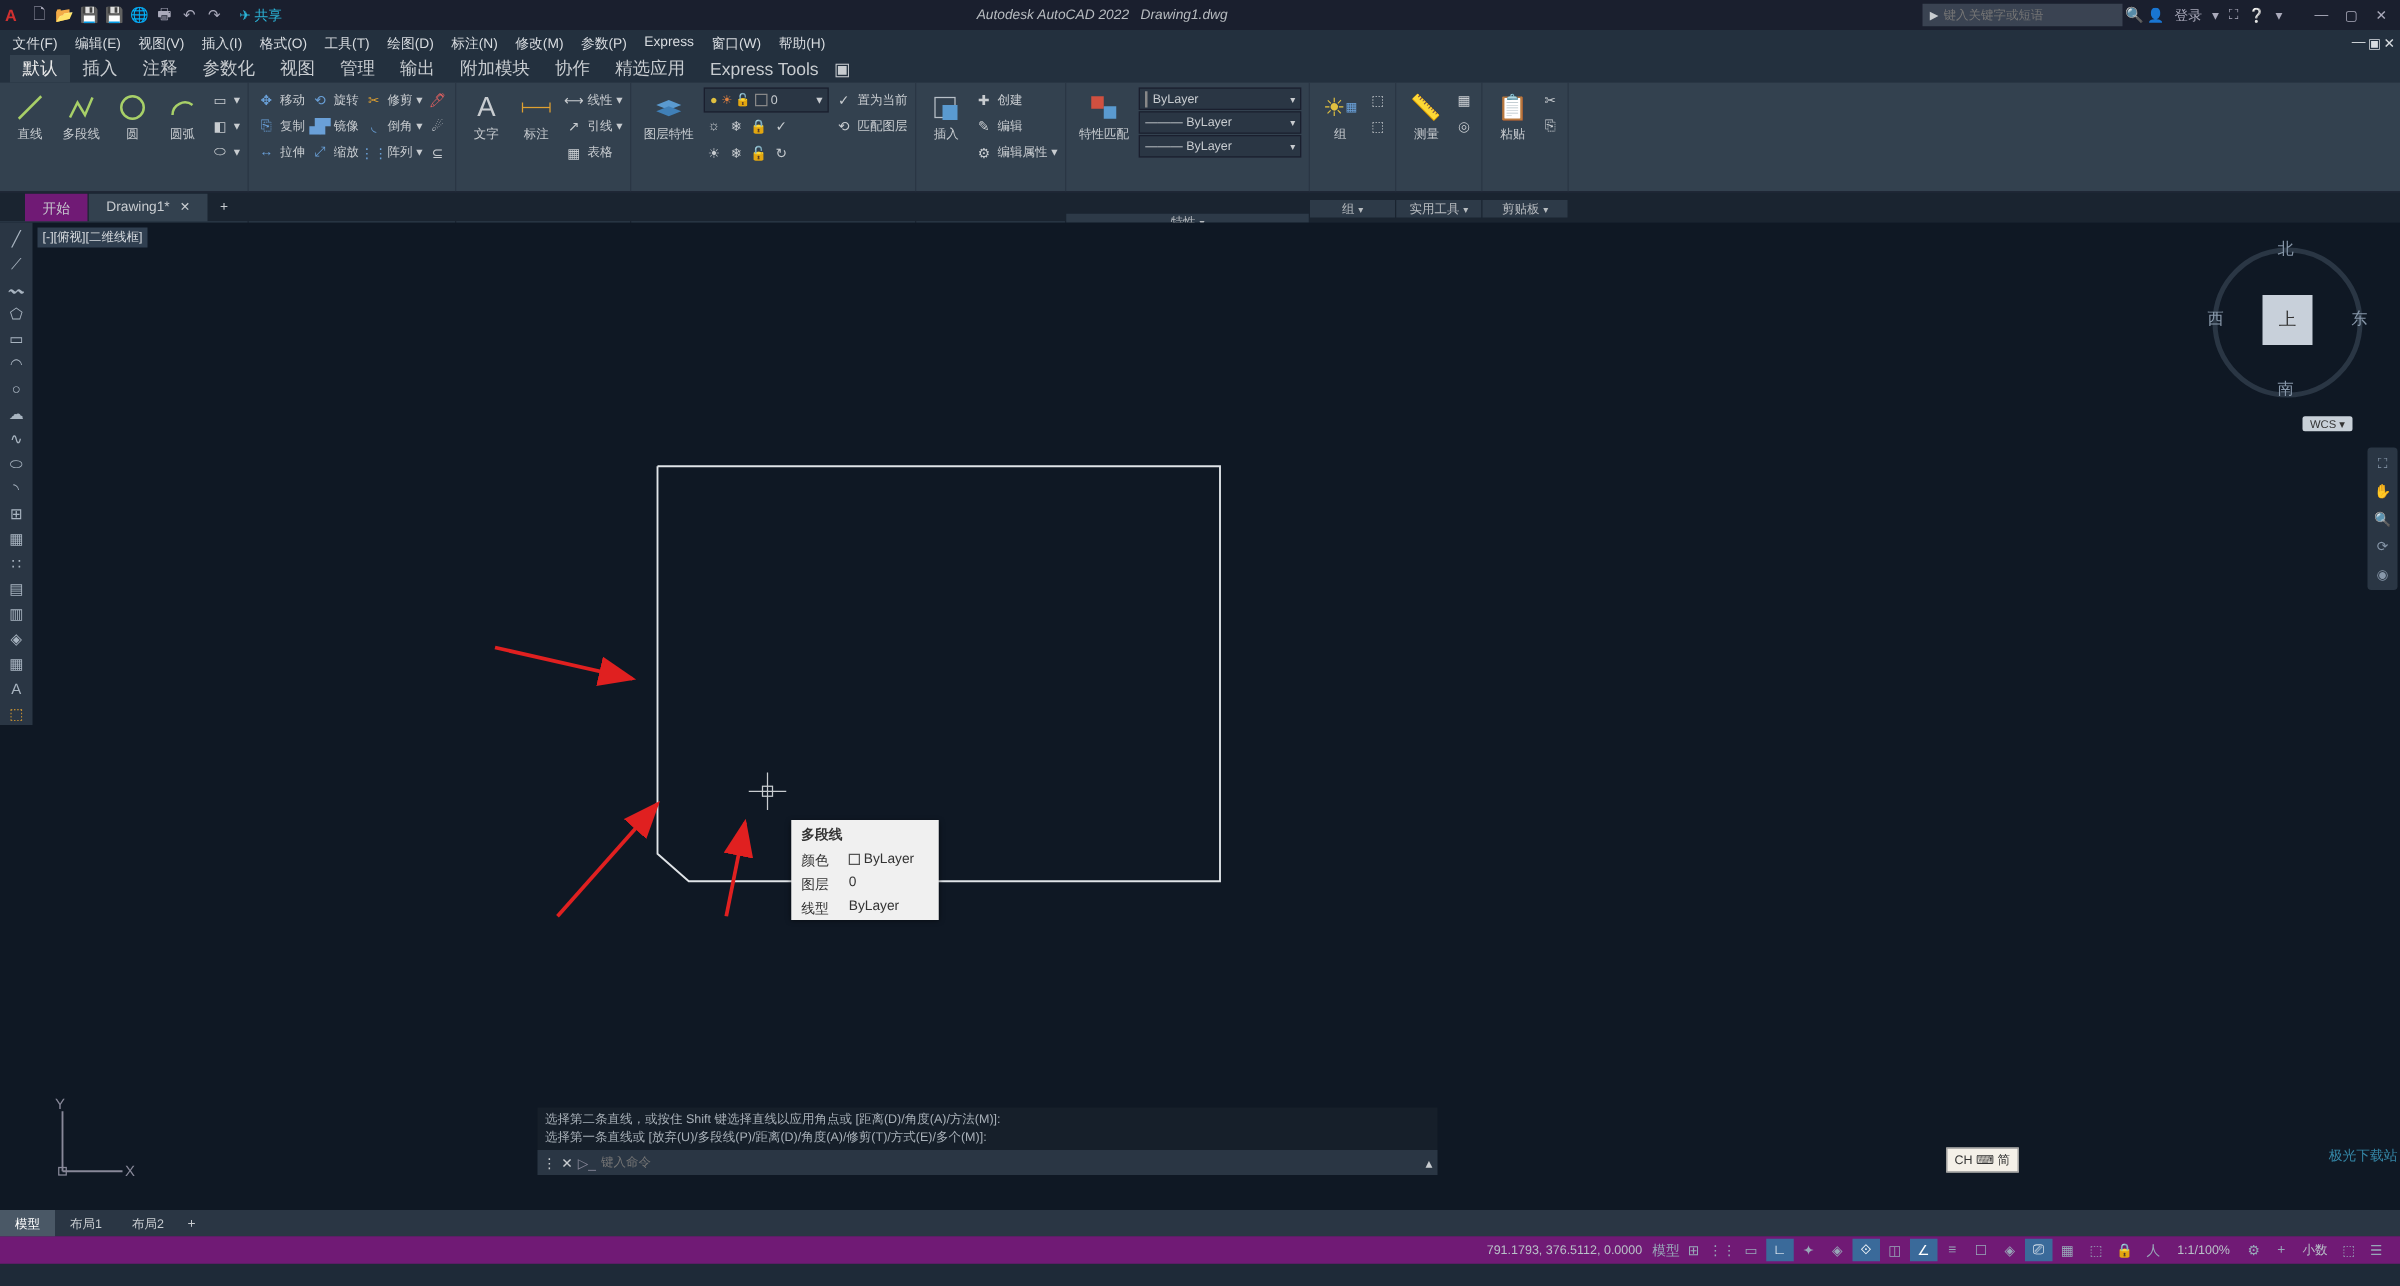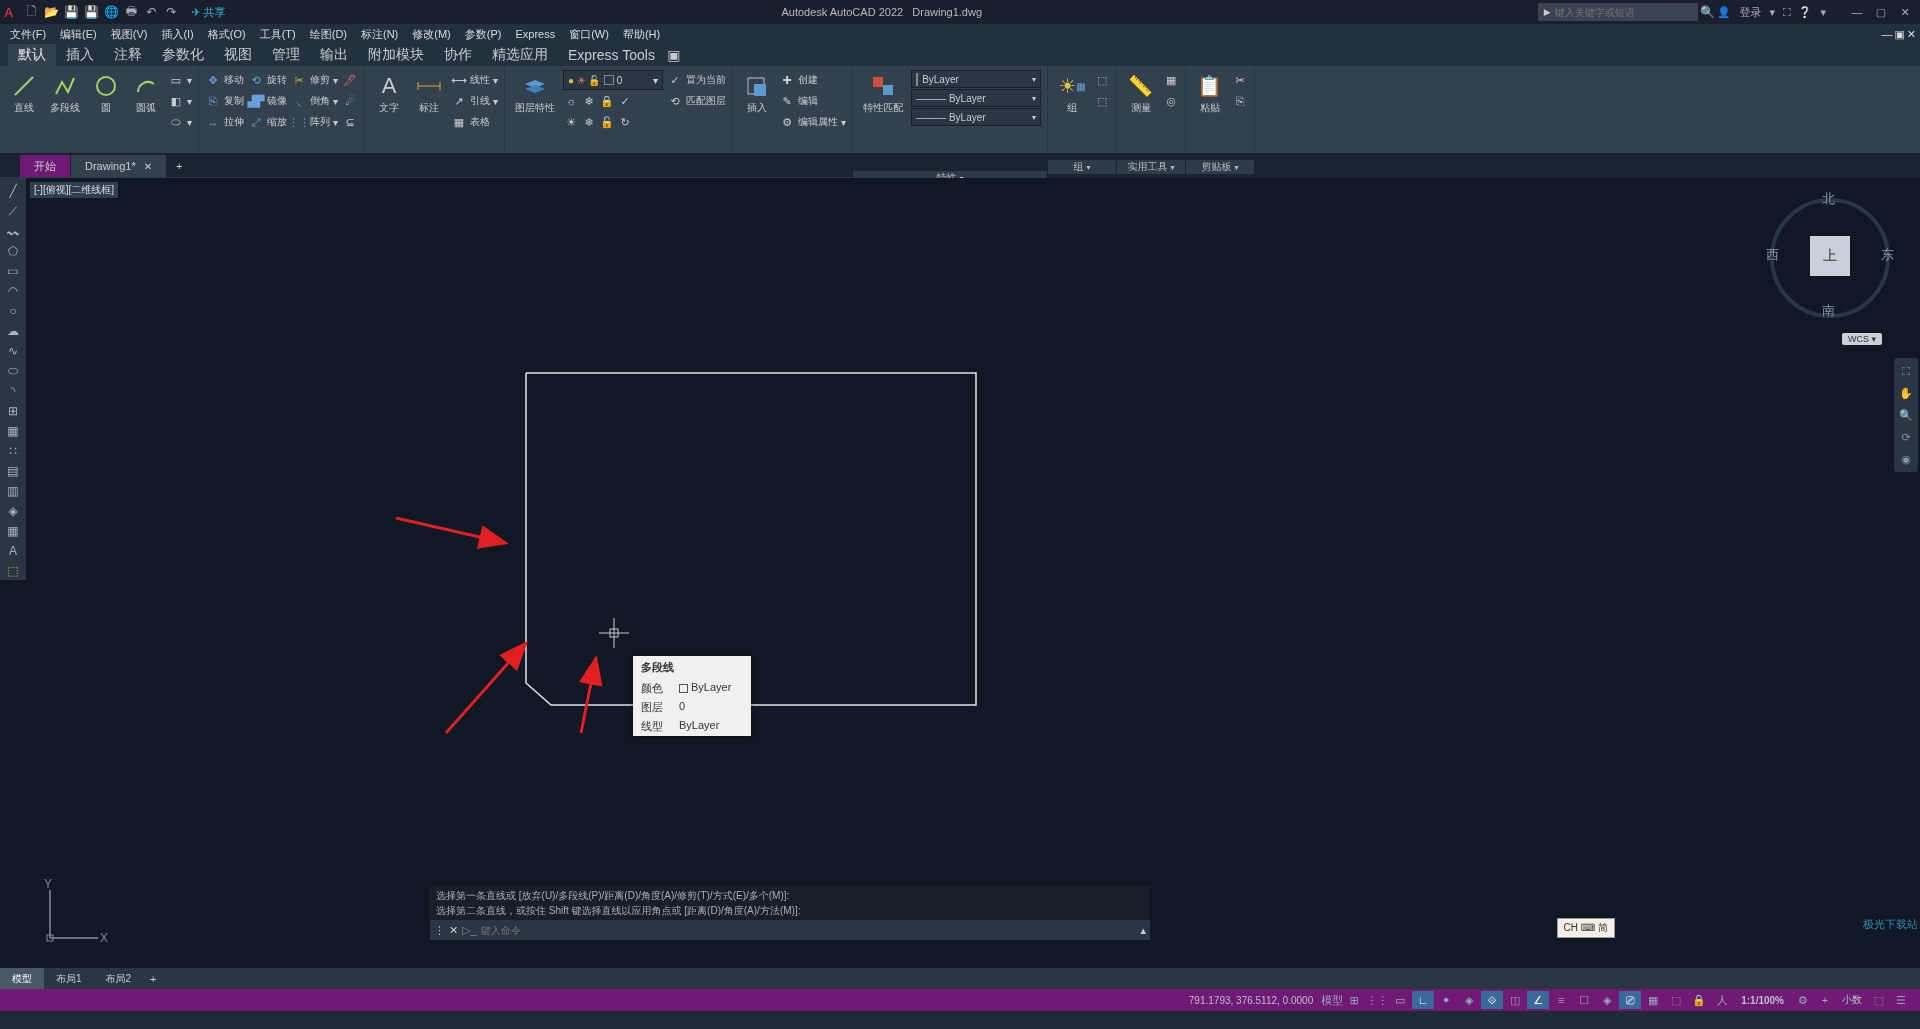--- a/index.html
+++ b/index.html
@@ -3,21 +3,21 @@
 <meta charset="utf-8">
 <style>
 * { margin: 0; padding: 0; box-sizing: border-box; font-family: "Microsoft YaHei", Arial, sans-serif; }
 body { background: #1e2a38; color: #c8ccd0; font-size: 11px; overflow: hidden; width: 1920px; height: 1029px; }
 
 
 .titlebar { height: 24px; background: #1a1f2e; display: flex; align-items: center; padding: 0 4px; }
 .titlebar .logo { color: #d03030; font-weight: bold; margin-right: 8px; font-size: 13px; }
 .titlebar .qat-btn { width: 18px; height: 18px; margin: 0 1px; display: flex; align-items: center; justify-content: center; cursor: pointer; color: #aab; font-size: 12px; }
 .titlebar .share { margin-left: 10px; color: #2bb4d8; display: flex; align-items: center; gap: 3px; }
-.titlebar .center { flex: 1; text-align: center; color: #b8bcc0; font-size: 11px; }
+.titlebar .center { flex: 1; text-align: center; color: #b8bcc0; font-size: 11px; font-style: italic; }
 .titlebar .search-box { background: #3a4352; width: 160px; height: 18px; padding: 0 6px; display: flex; align-items: center; gap: 4px; }
 .titlebar .search-input { background: transparent; border: none; color: #888; font-size: 10px; width: 100%; outline: none; }
 .titlebar .right { display: flex; align-items: center; gap: 8px; color: #aab; }
 .titlebar .win-ctrl { display: flex; gap: 2px; margin-left: 12px; }
 .titlebar .win-btn { width: 22px; height: 16px; display: flex; align-items: center; justify-content: center; cursor: pointer; font-size: 11px; }
 
 
 .menubar { height: 20px; background: #23303e; display: flex; align-items: center; padding: 0 10px; gap: 14px; font-size: 11px; color: #d8dce0; position: relative; }
 .menubar .menu-item { cursor: pointer; }
 .menubar .mdi-ctrl { position: absolute; right: 4px; display: flex; gap: 2px; }
@@ -92,21 +92,21 @@
 .ltab { padding: 0 12px; height: 100%; display: flex; align-items: center; cursor: pointer; font-size: 10px; color: #c8ccd0; }
 .ltab.active { background: #4a5866; color: #fff; }
 .ltab-add { width: 20px; display: flex; align-items: center; justify-content: center; cursor: pointer; }
 
 
 .statusbar { height: 22px; background: #701a75; display: flex; align-items: center; padding: 0 8px; font-size: 10px; color: #b8c0c8; justify-content: center; }
 .statusbar .coords { margin-left: auto; margin-right: 8px; }
 .statusbar .st-btns { display: flex; gap: 1px; }
 .statusbar .sb { width: 22px; height: 18px; display: flex; align-items: center; justify-content: center; cursor: pointer; font-size: 11px; color: #98a8b8; }
 .statusbar .sb.on { background: #3a6a9a; color: #fff; }
-.statusbar .zoom { margin: 0 8px; font-weight: bold; }
+.statusbar .zoom { margin: 0 8px; }
 
 .watermark { position: absolute; right: 2px; bottom: 36px; color: #44b4dc; font-size: 11px; opacity: 0.7; }
 
 svg { overflow: visible; }
 </style>
 </head>
 <body>
 
 <div class="titlebar">
   <span class="logo">A</span>
@@ -565,22 +565,22 @@
       <rect x="7" y="55" width="6" height="6" fill="none" stroke="#889"></rect>
       <text x="4" y="8" fill="#889" font-size="12">Y</text>
       <text x="60" y="62" fill="#889" font-size="12">X</text>
     </svg>
   </div>
 
   <div class="ime-badge">CH ⌨ 简</div>
 
   <div class="cmdline-area">
     <div class="cmd-history">
+      <div>选择第二条直线，或按住 Shift 键选择直线以应用角点或 [距离(D)/角度(A)/方法(M)]:</div>
       <div>选择第一条直线或 [放弃(U)/多段线(P)/距离(D)/角度(A)/修剪(T)/方式(E)/多个(M)]:</div>
-      <div>选择第二条直线，或按住 Shift 键选择直线以应用角点或 [距离(D)/角度(A)/方法(M)]:</div>
     </div>
     <div class="cmd-input-row">
       <span>⋮</span>
       <span>✕</span>
       <span class="prompt-ico">▷_</span>
       <input class="cmd-input" placeholder="键入命令" style="">
       <span>▴</span>
     </div>
   </div>
 

